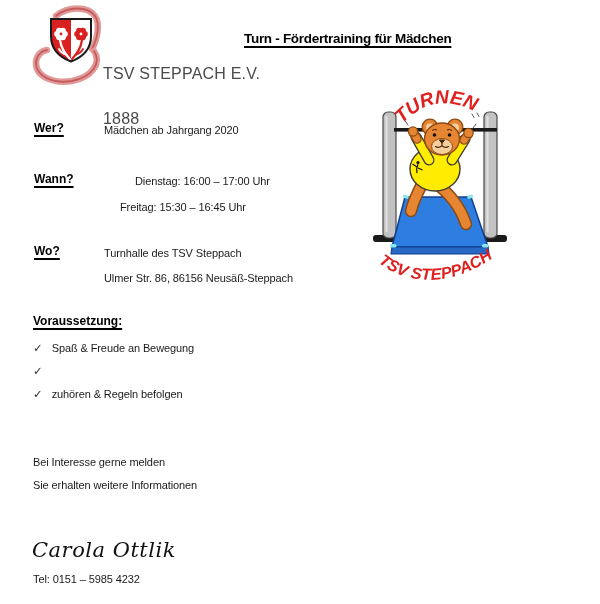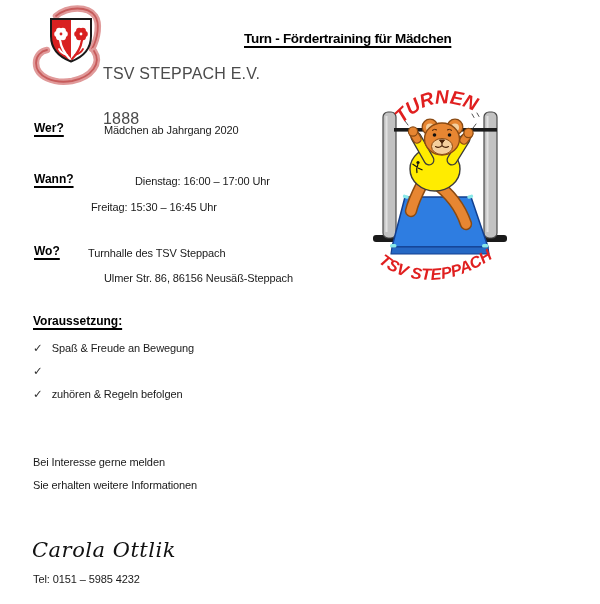--- a/index.html
+++ b/index.html
@@ -13,22 +13,22 @@
   .club-name{left:103px;top:36px;font-size:16px;line-height:15px;
     color:var(--club_text_gray,#4b4b4b);letter-spacing:.2px;font-weight:500;white-space:pre;}
   .page-title{left:244px;top:31px;font-size:13.5px;font-weight:bold;letter-spacing:-.3px;
     color:#000;text-decoration:underline;text-decoration-thickness:1.5px;text-underline-offset:3px;white-space:nowrap;text-align:right;}
   
   .row-label{font-size:12px;font-weight:bold;color:#000;text-decoration:underline;
     text-decoration-thickness:1.5px;text-underline-offset:2.5px;white-space:nowrap;}
   .lbl-wer{left:34px;top:121px;} .lbl-wann{left:34px;top:172px;} .lbl-wo{left:34px;top:244px;}
   .body-line{font-size:11px;letter-spacing:-.1px;white-space:nowrap;}
   .v-wer1{left:104px;top:124px;}
-  .v-wann1{left:104px;top:175px;margin-left:31px;} .v-wann2{left:91px;top:201px;text-align:right;}
-  .v-wo1{left:88px;top:247px;} .v-wo2{left:104px;top:272px;}
+  .v-wann1{left:104px;top:175px;margin-left:31px;} .v-wann2{left:120px;top:201px;text-align:right;}
+  .v-wo1{left:104px;top:247px;} .v-wo2{left:104px;top:272px;}
   
   .gym-graphic{left:372px;top:84px;width:224px;height:215px;}
   .arc-text{fill:var(--accent_red,#e01f1f);font-family:"Liberation Sans",sans-serif;
     font-weight:bold;font-style:italic;}
   .arc-top{font-size:19px;} .arc-bottom{font-size:16px;}
   .bear-fill{fill:var(--bear_orange,#e78632);stroke:var(--bear_dark,#8a4a12);}
   .muzzle-fill{fill:var(--muzzle,#f5cf9d);}
   .shirt-fill{fill:var(--shirt_yellow,#ffec00);stroke:#3a3a3a;}
   .mat-fill{fill:var(--mat_blue,#2e7de1);stroke:var(--mat_border,#123f8f);}
   .post-fill{fill:var(--post_gray,#c2c2c2);stroke:#4a4a4a;}

